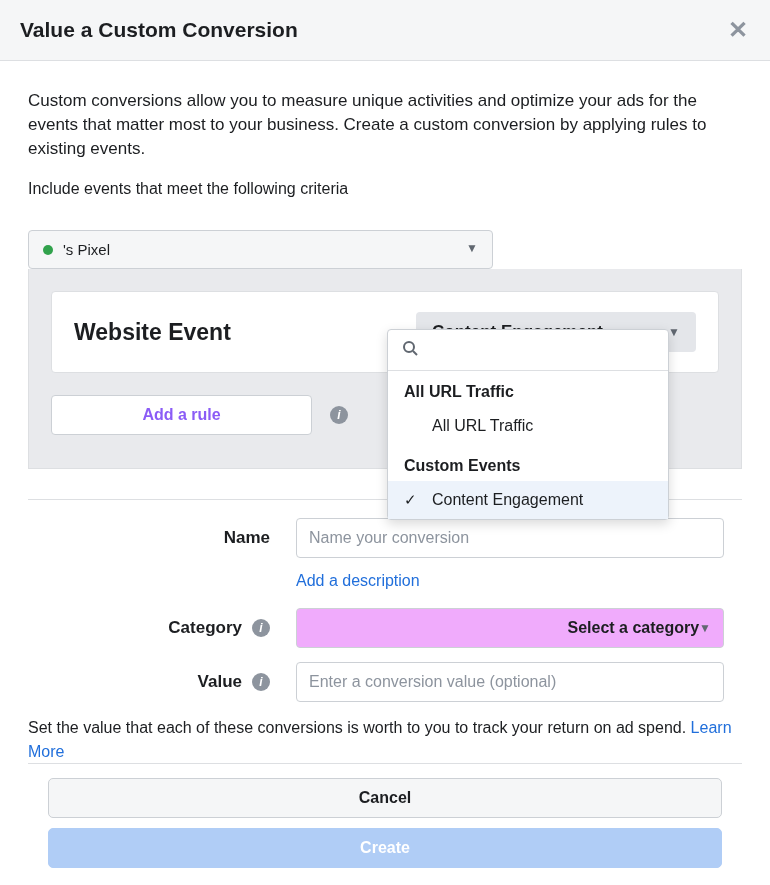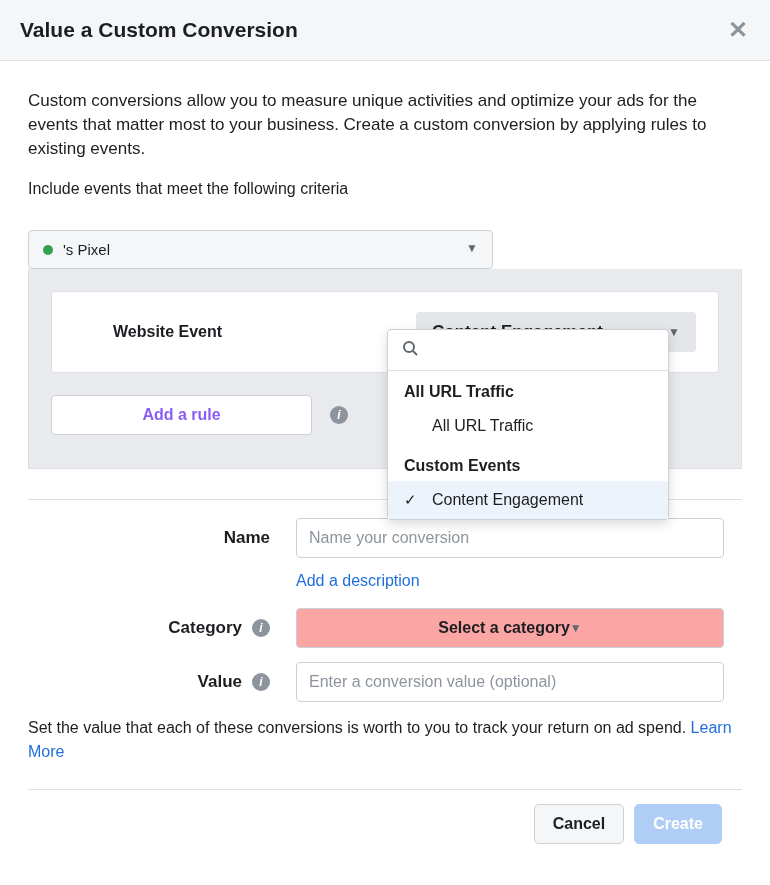--- a/index.html
+++ b/index.html
@@ -37,21 +37,21 @@
     .pixel-name { font-size: 15px; color: #1c1e21; }
     .chev { color: #606770; font-size: 12px; }
     .criteria-box {
       background: #e9eaed; border: 1px solid #dddfe2; border-top: none;
       padding: 22px; position: relative; min-height: 200px;
     }
     .event-row {
       background: #fff; border: 1px solid #dddfe2; border-radius: 4px;
       padding: 20px 22px; display: flex; align-items: center; justify-content: space-between;
     }
-    .event-label { font-size: 16px; font-weight: 700; color: #1c1e21; margin-left: 39px; }
+    .event-label { font-size: 23px; font-weight: 700; color: #1c1e21; }
     .event-select {
       display: flex; align-items: center; justify-content: space-between;
       background: #e4e6ea; border-radius: 4px; padding: 10px 16px;
       width: 280px; cursor: pointer;
     }
     .event-select-text { font-size: 17px; font-weight: 700; color: #1c1e21; }
     .add-rule-row { display: flex; align-items: center; gap: 18px; margin-top: 22px; }
     .add-rule-btn {
       background: #fff; border: 1px solid #ccd0d5; border-radius: 4px;
       padding: 10px 0; width: 261px; text-align: center; cursor: pointer;
@@ -76,28 +76,28 @@
     .dd-item.selected .check { position: absolute; left: 16px; color: #1c1e21; font-size: 15px; }
     .divider { height: 1px; background: #dddfe2; margin: 30px 0 18px; }
     .field-row { display: flex; align-items: center; margin-bottom: 14px; }
     .field-label { width: 268px; text-align: left; padding-right: 26px; font-size: 17px; font-weight: 700; color: #1c1e21; display: flex; justify-content: flex-end; align-items: center; gap: 10px; }
     .field-control { width: 428px; }
     .text-input, .select-input {
       width: 100%; border: 1px solid #ccd0d5; border-radius: 4px;
       padding: 10px 12px; font-size: 16px; color: #1c1e21; background: #fff;
     }
     .text-input::placeholder { color: #8d949e; }
-    .select-input { display: flex; justify-content: center; align-items: center; cursor: pointer; background: #fca5a5; }
+    .select-input { display: flex; justify-content: flex-end; align-items: center; cursor: pointer; background: #f0abfc; }
     .select-input .placeholder { color: #1c1e21; font-weight: 600; }
     .add-desc-link { color: #216fdb; font-size: 16px; cursor: pointer; margin: 4px 0 18px 268px; }
     .value-help { font-size: 16px; color: #1c1e21; margin-top: 10px; line-height: 1.45; }
     .learn-more { color: #216fdb; cursor: pointer; }
     .footer {
       border-top: 1px solid #dddfe2; padding: 14px 20px 0;
-      display: flex; justify-content: flex-end; gap: 10px; margin-top: 26px;
+      display: flex; justify-content: flex-end; gap: 10px;  flex-direction: column;
     }
     .btn {
       padding: 10px 18px; border-radius: 5px; font-size: 16px; font-weight: 700; cursor: pointer;
       border: 1px solid #ccd0d5; background: #f5f6f7; color: #1c1e21;
     }
     .btn.primary { background: #b0cdf6; border-color: #b0cdf6; color: #fff; cursor: default; }
   </style>
 </head>
 <body>
 

